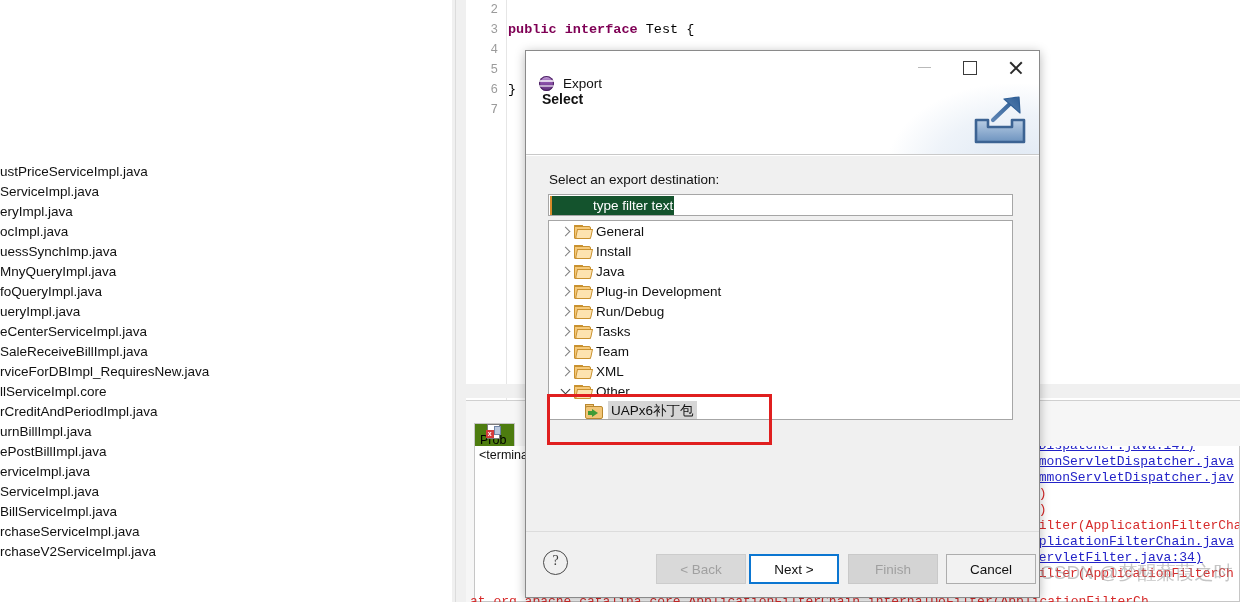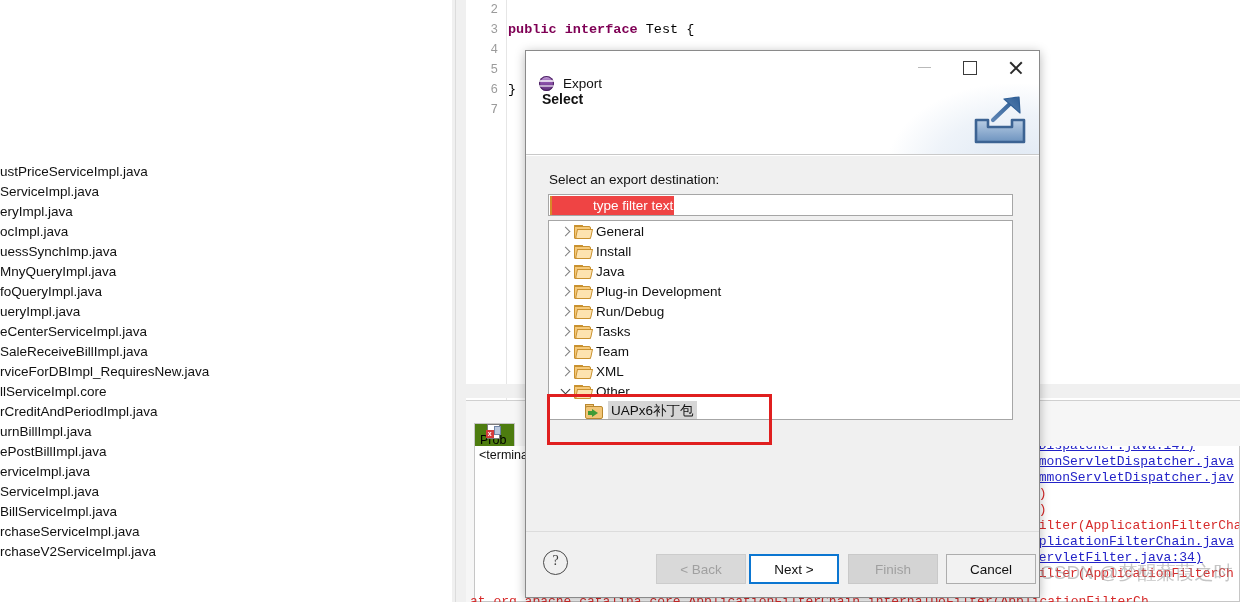--- a/index.html
+++ b/index.html
@@ -265,21 +265,21 @@
       <path d="M48 1 L49 17 L33 3 Z" fill="url(#arrg)" stroke="#2f5f96" stroke-width="1.2" stroke-linejoin="round"></path>
     </svg>
   </div>
   <div id="dlg-sep"></div>
   <div id="dlg-sep2"></div>
 
   <div id="dlg-body">
     <div id="dest-label">Select an export destination:</div>
 
     <div id="filter-input">
-      <span id="filter-sel" style="background: #ef4444; padding-left: 43px;">type filter text</span>
+      <span id="filter-sel" style="background: #14532d; padding-left: 43px;">type filter text</span>
       <span id="filter-caret"></span>
     </div>
 
     <div id="tree">
         <div class="tnode">
           <span class="twist">
             <span class="chev right"></span>
           </span>
           <span class="folder">
             <span class="tabtop"></span>

